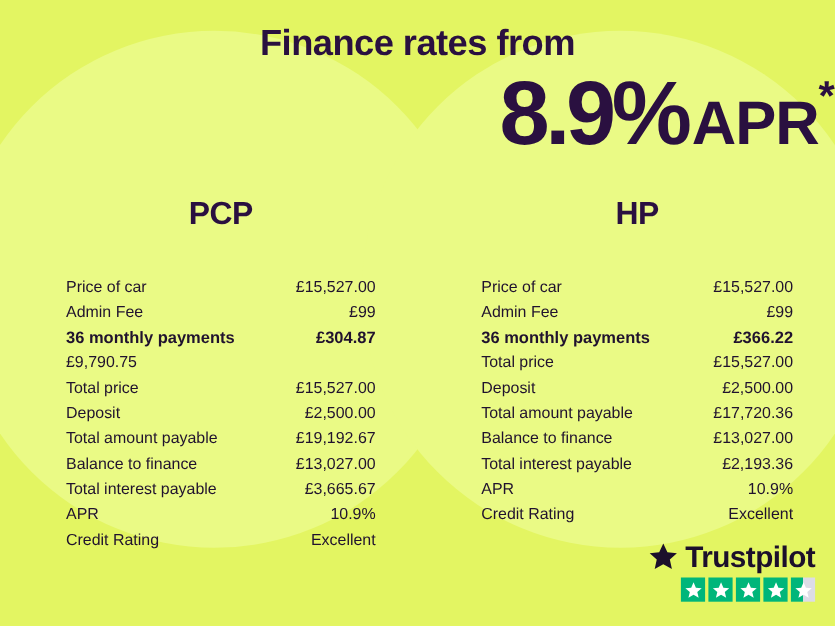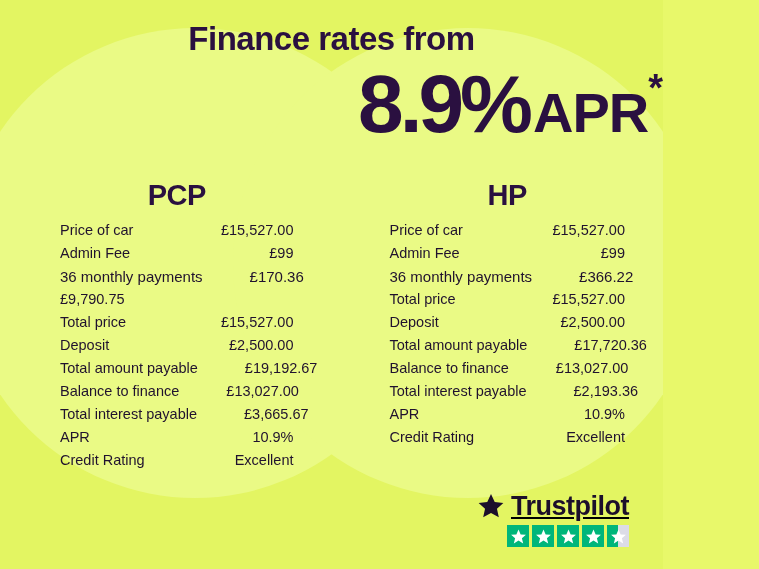--- a/index.html
+++ b/index.html
@@ -8,21 +8,21 @@
   }
   body {
     width: 759px;
     height: 569px;
     font-family: "Liberation Sans", sans-serif;
     background: #e8f86a;
     overflow: hidden;
   }
   .poster {
     position: relative;
-    width: 663px;
+    width: 759px;
     height: 569px;
     background: #e3f562;
     overflow: hidden;
   }
   
   .blob {
     position: absolute;
     border-radius: 50%;
     background: #eafa85;
   }
@@ -91,35 +91,35 @@
   }
   .col-right {
     padding: 0 38px 0 58px;
   }
   .col-title {
     text-align: center;
     color: #2a1040;
     font-size: 29px;
     font-weight: bold;
     letter-spacing: -0.5px;
-    margin-bottom: 7px;
+    margin-bottom: 38px;
   }
   .row {
     display: flex;
     justify-content: space-between;
     align-items: baseline;
     color: #20122e;
     font-size: 14.5px;
     line-height: 21px;
     padding: 1px 0;
     gap: 47px;
   }
   .row.bold .label,
   .row.bold .value {
-    font-weight: normal;
+    font-weight: bold;
     font-size: 15px;
   }
   .row .label {
     text-align: left;
     white-space: nowrap;
   }
   .row .value {
     text-align: center;
     white-space: nowrap;
   }
@@ -135,24 +135,23 @@
     left: 26px;
     bottom: 24px;
     width: 430px;
     font-size: 9.5px;
     line-height: 13px;
     color: #20122e;
     font-weight: bold;
   }
   .trustpilot {
     position: absolute;
-    right: 34px;
+    right: 18px;
     bottom: 22px;
     text-align: right;
-    text-decoration: underline;
   }
   .tp-top {
     display: flex;
     align-items: center;
     justify-content: flex-end;
     color: #1c0f2b;
     font-size: 27px;
     font-weight: bold;
     letter-spacing: -0.5px;
     line-height: 1;
@@ -210,21 +209,21 @@
         <div class="row">
           <span class="label">Price of car</span>
           <span class="value">£15,527.00</span>
         </div>
         <div class="row">
           <span class="label">Admin Fee</span>
           <span class="value">£99</span>
         </div>
         <div class="row bold">
           <span class="label">36 monthly payments</span>
-          <span class="value">£170.36</span>
+          <span class="value">£304.87</span>
         </div>
         <div class="row">
           <span class="value">£9,790.75</span>
         </div>
         <div class="row">
           <span class="label">Total price</span>
           <span class="value">£15,527.00</span>
         </div>
         <div class="row">
           <span class="label">Deposit</span>

